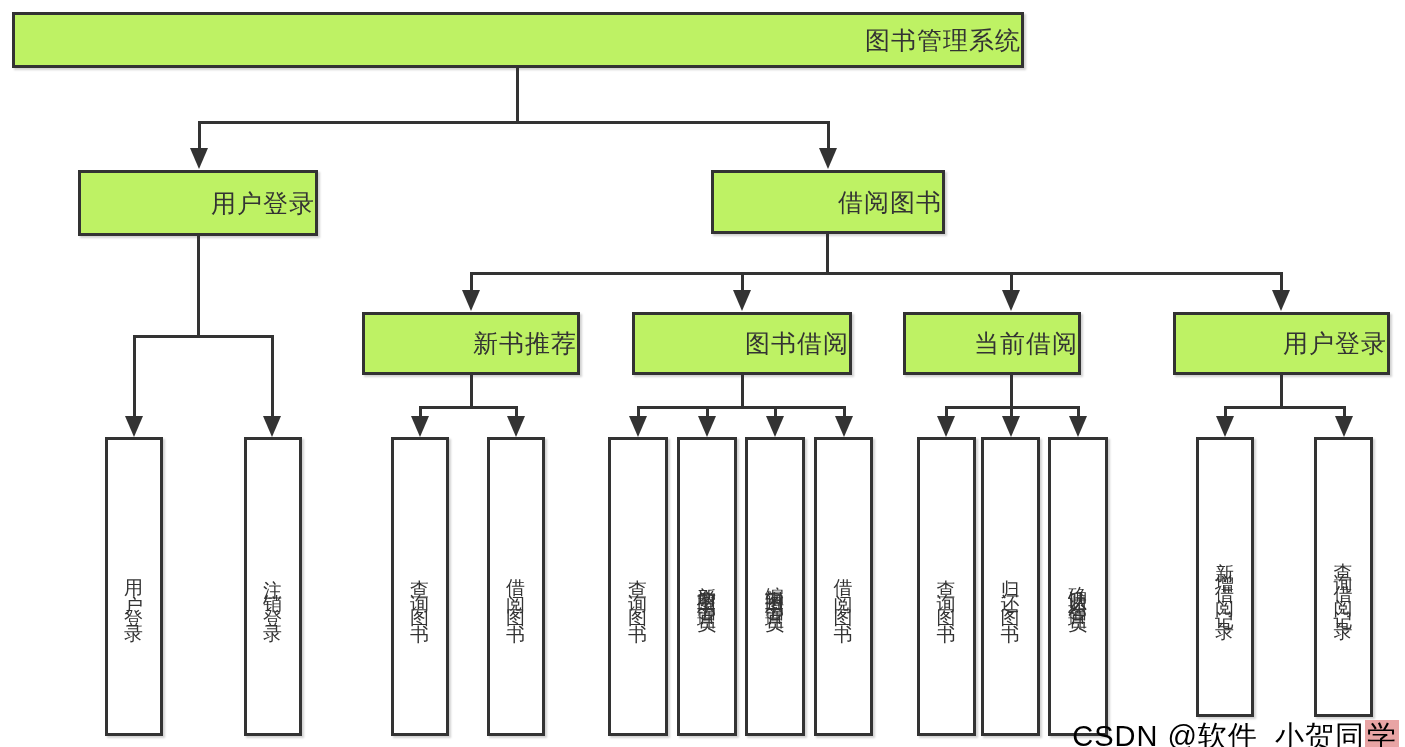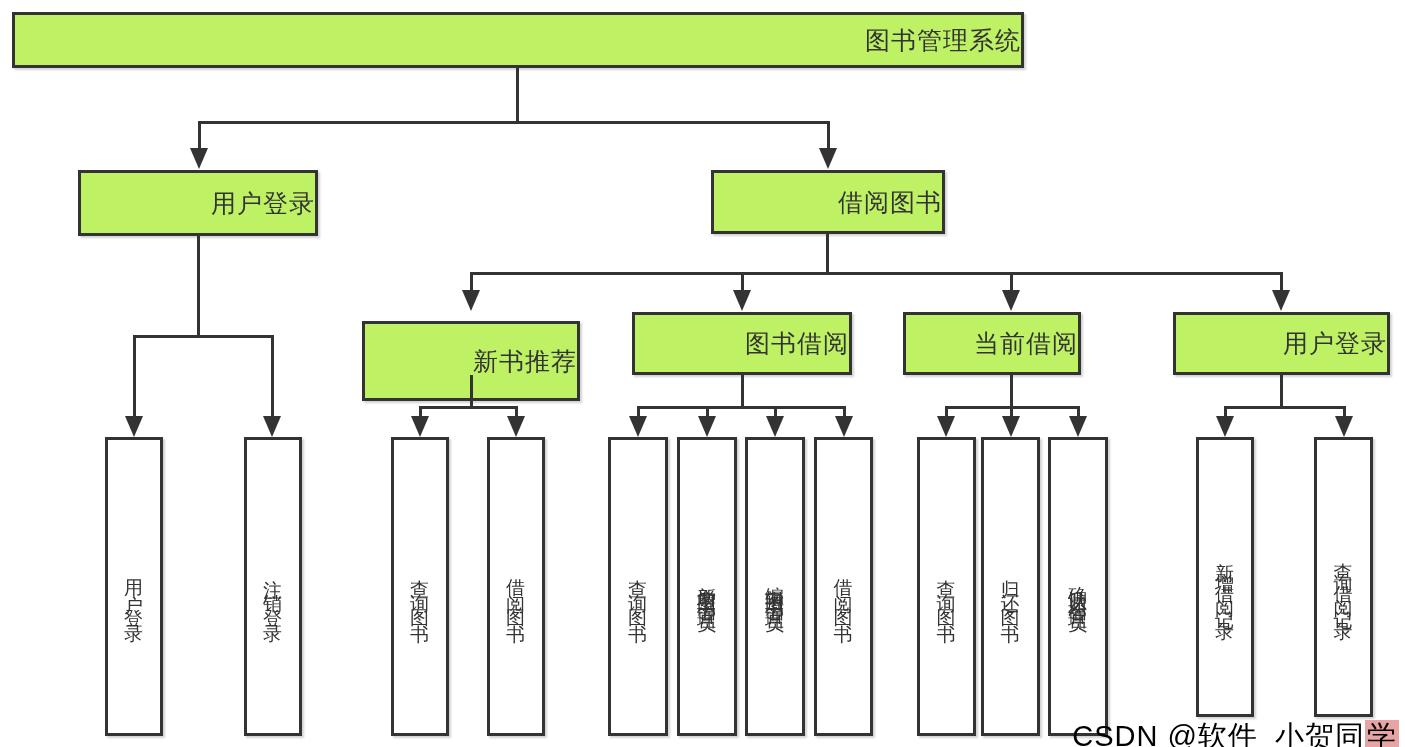--- a/index.html
+++ b/index.html
@@ -73,21 +73,21 @@
   <div class="hl" style="left:470px;top:272px;width:812px;"></div>
   <div class="vl" style="left:470px;top:272px;height:22px;"></div>
   <div class="ah" style="left:462px;top:290px;"></div>
   <div class="vl" style="left:741px;top:272px;height:22px;"></div>
   <div class="ah" style="left:733px;top:290px;"></div>
   <div class="vl" style="left:1010px;top:272px;height:22px;"></div>
   <div class="ah" style="left:1002px;top:290px;"></div>
   <div class="vl" style="left:1280px;top:272px;height:22px;"></div>
   <div class="ah" style="left:1272px;top:290px;"></div>
 
-  <div class="box" style="left:362px;top:321px;width:218px;height:80px;padding-left:37px;">
+  <div class="box" style="left:362px;top:312px;width:218px;height:63px;padding-left:37px;">
     <span>新书推荐</span>
   </div>
   <div class="box" style="left:632px;top:312px;width:220px;height:63px;">
     <span>图书借阅</span>
   </div>
   <div class="box" style="left:903px;top:312px;width:178px;height:63px;">
     <span>当前借阅</span>
   </div>
   <div class="box" style="left:1173px;top:312px;width:217px;height:63px;">
     <span>用户登录</span>

